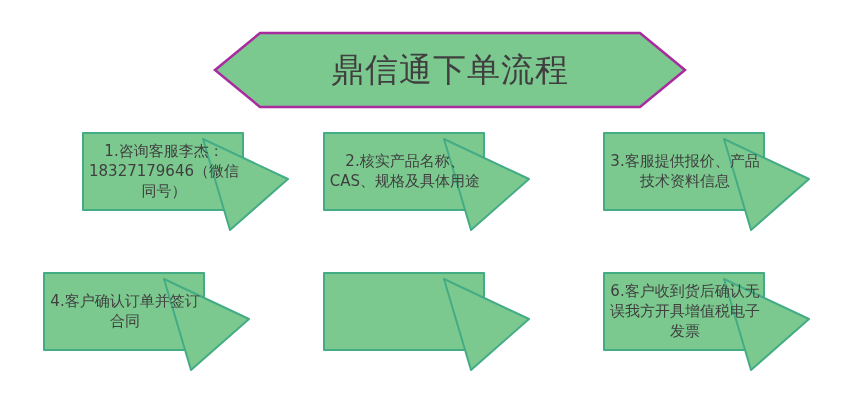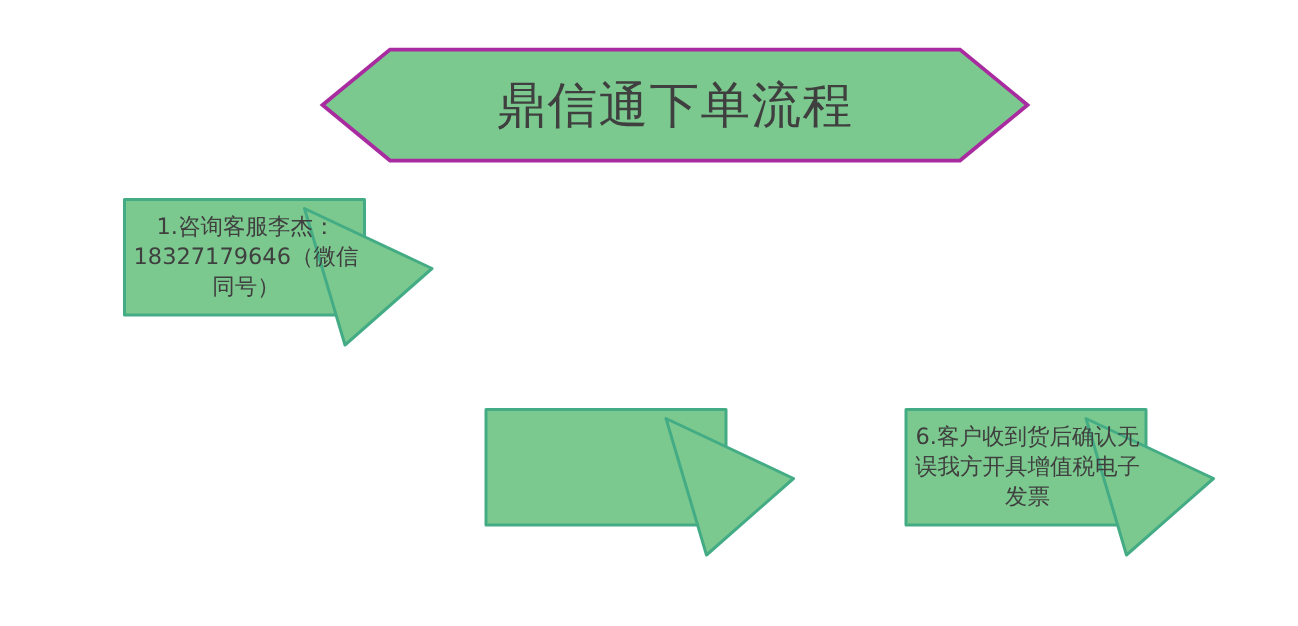--- a/index.html
+++ b/index.html
@@ -108,22 +108,43 @@
   </div>
 
   <div class="step pos-1">
     <svg viewBox="0 0 212 102" aria-hidden="true">
       <polygon points="2,2 162,2 162,79 2,79"></polygon>
       <polygon points="122,8 207,48 149,99"></polygon>
     </svg>
     <div class="label">1.咨询客服李杰：18327179646（微信同号）</div>
   </div>
 
+  <div class="step pos-2">
+    <svg viewBox="0 0 212 102" aria-hidden="true">
+      <polygon points="2,2 162,2 162,79 2,79"></polygon>
+      <polygon points="122,8 207,48 149,99"></polygon>
+    </svg>
+    <div class="label">2.核实产品名称、CAS、规格及具体用途</div>
+  </div>
 
+  <div class="step pos-3">
+    <svg viewBox="0 0 212 102" aria-hidden="true">
+      <polygon points="2,2 162,2 162,79 2,79"></polygon>
+      <polygon points="122,8 207,48 149,99"></polygon>
+    </svg>
+    <div class="label">3.客服提供报价、产品技术资料信息</div>
+  </div>
 
+  <div class="step pos-4">
+    <svg viewBox="0 0 212 102" aria-hidden="true">
+      <polygon points="2,2 162,2 162,79 2,79"></polygon>
+      <polygon points="122,8 207,48 149,99"></polygon>
+    </svg>
+    <div class="label">4.客户确认订单并签订合同</div>
+  </div>
 
   <div class="step pos-5">
     <svg viewBox="0 0 212 102" aria-hidden="true">
       <polygon points="2,2 162,2 162,79 2,79"></polygon>
       <polygon points="122,8 207,48 149,99"></polygon>
     </svg>
   </div>
 
   <div class="step pos-6">
     <svg viewBox="0 0 212 102" aria-hidden="true">

